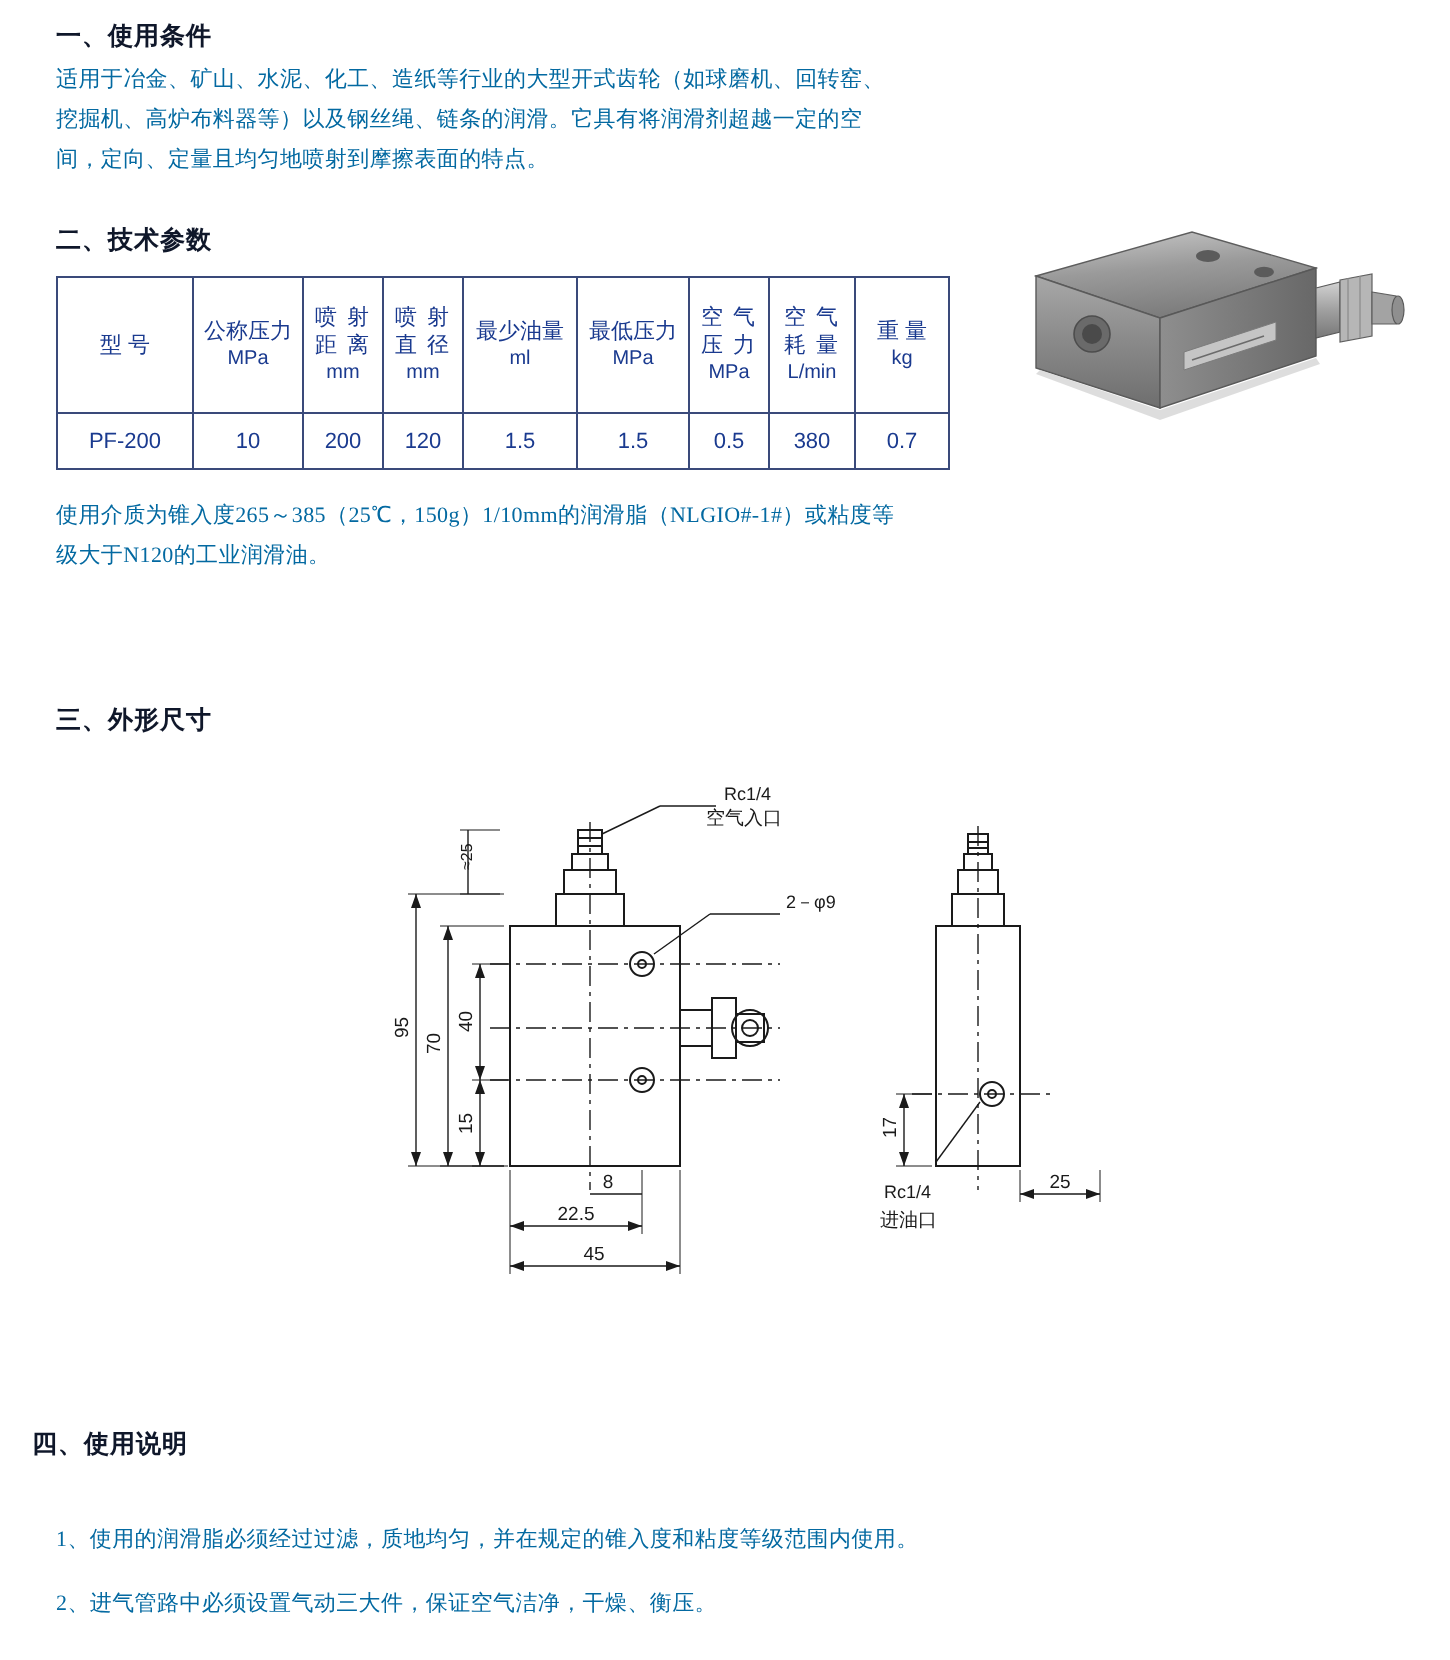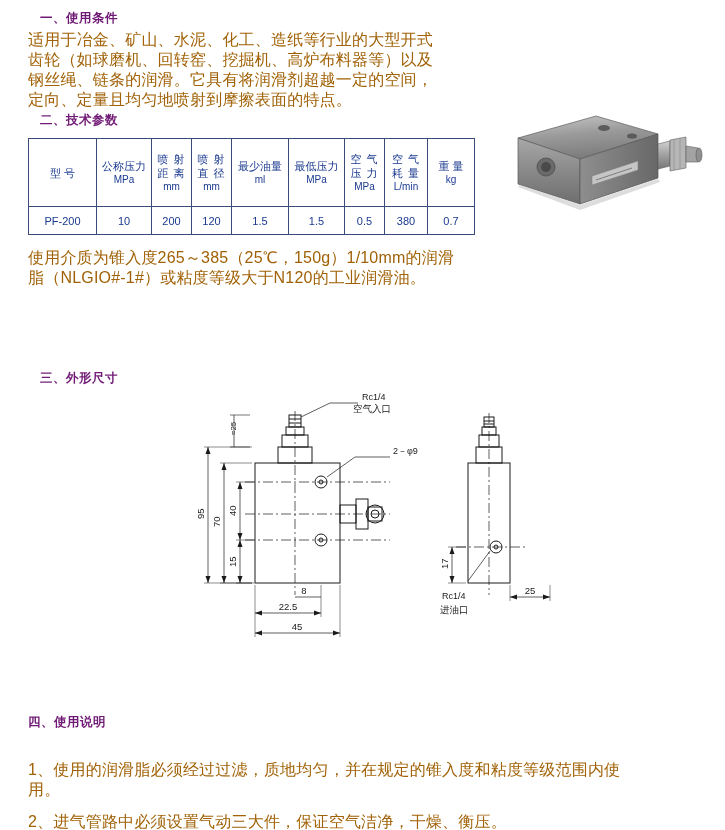--- a/index.html
+++ b/index.html
@@ -11,30 +11,30 @@
   }
   .page {
     position: relative;
     width: 725px; height: 830px;
     overflow: hidden;
   }
   .sec-title {
     position: absolute;
     font-size: 12.5px;
     font-weight: bold;
-    color: #701a75;
+    color: #0f172a;
     letter-spacing: 0.5px;
-    margin-left: 12px;
   }
   .body-text {
     position: absolute;
-    font-size: 16px;
-    color: #a16207;
+    font-size: 11px;
+    color: #0369a1;
     line-height: 20px;
     letter-spacing: 0.2px;
+    font-family: Liberation Serif, serif;
   }
   .body-text p { margin: 0; }
 
   
   #s1-title { left: 28px; top: 10px; }
   #s1-body  { left: 28px; top: 30px; width: 420px; }
 
   
   #s2-title { left: 28px; top: 112px; }
 
@@ -60,21 +60,21 @@
   #s2-note { left: 28px; top: 248px; width: 430px; }
 
   
   .photo {
     position: absolute;
     left: 500px; top: 104px;
     width: 205px; height: 120px;
   }
 
   
-  #s3-title { left: 28px; top: 370px; text-align: right; }
+  #s3-title { left: 28px; top: 352px; text-align: right; }
   .drawing {
     position: absolute;
     left: 190px; top: 385px;
     width: 420px; height: 285px;
   }
 
   
   #s4-title { left: 16px; top: 714px; }
   #s4-body  { left: 28px; top: 748px; width: 600px; }
   #s4-body p { margin: 12px 0 8px 0; }

